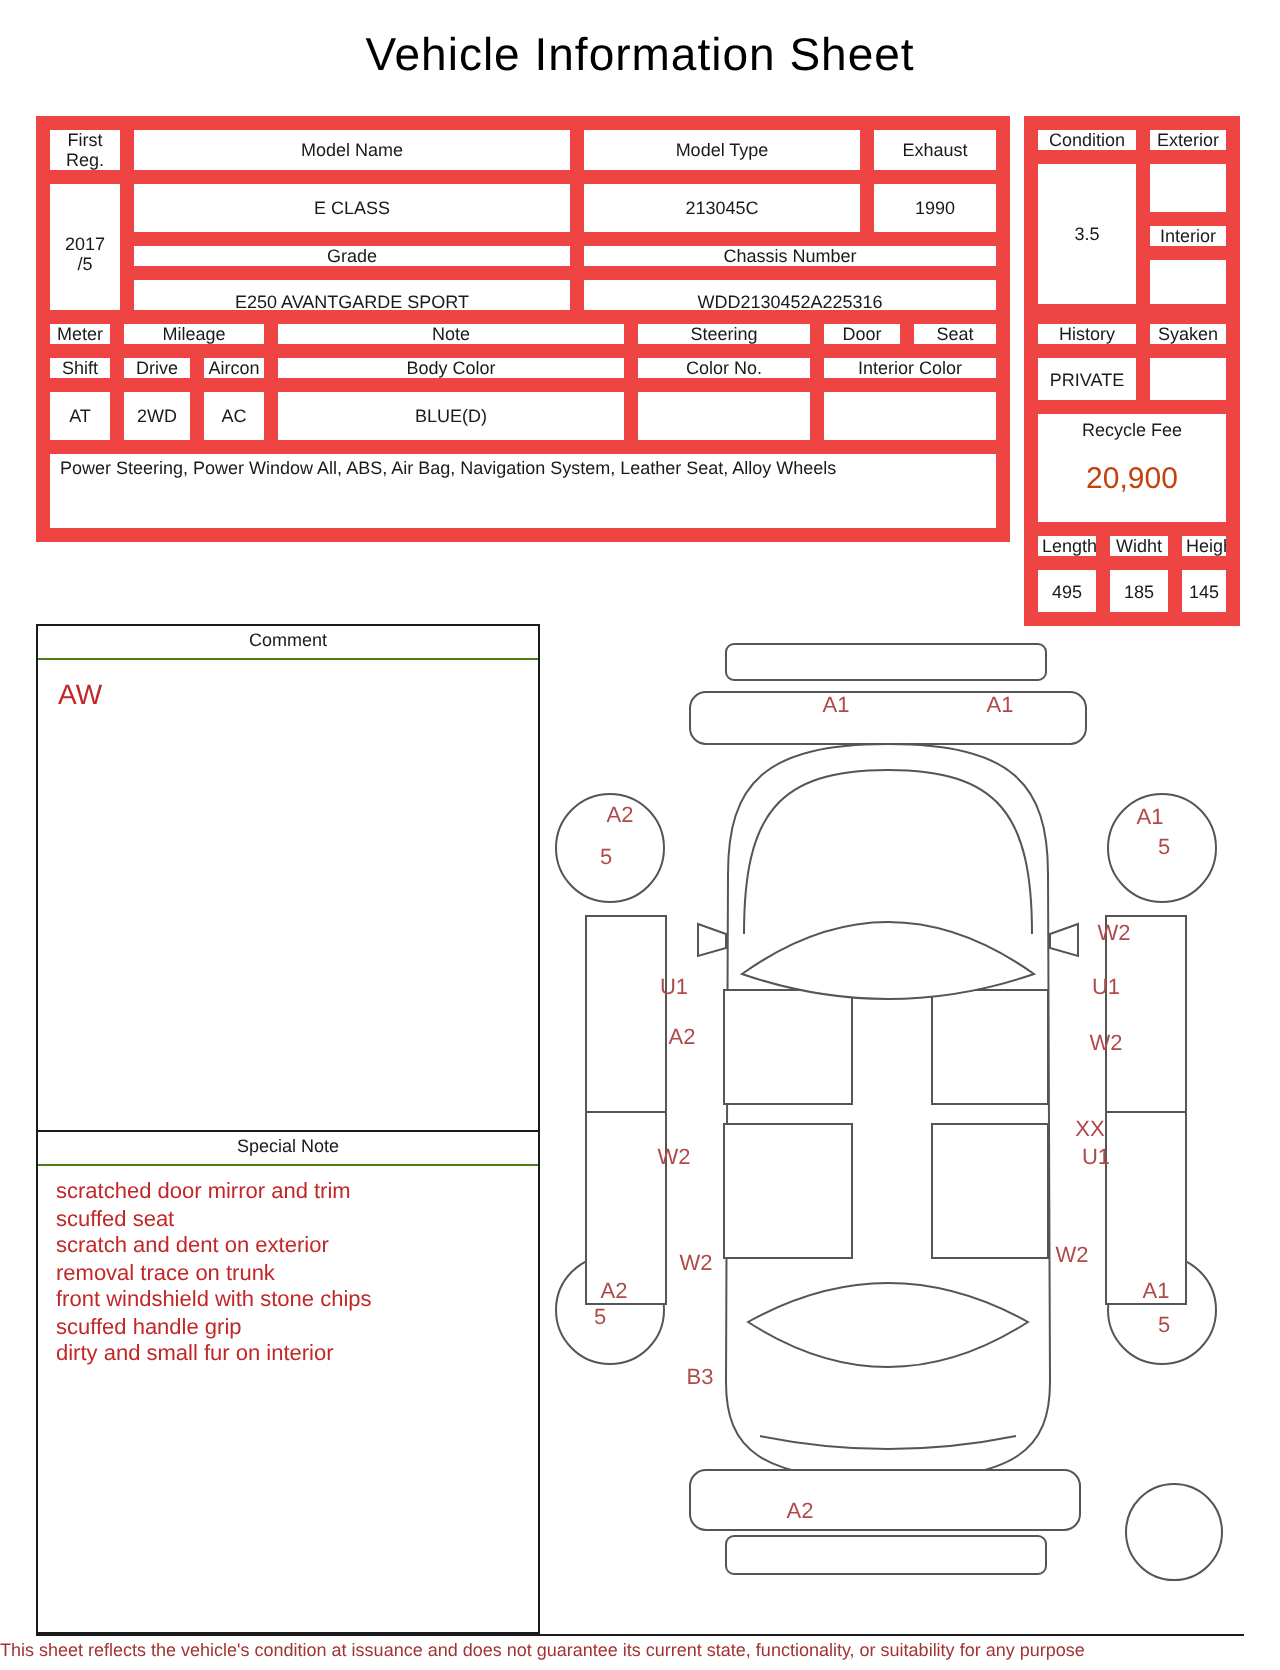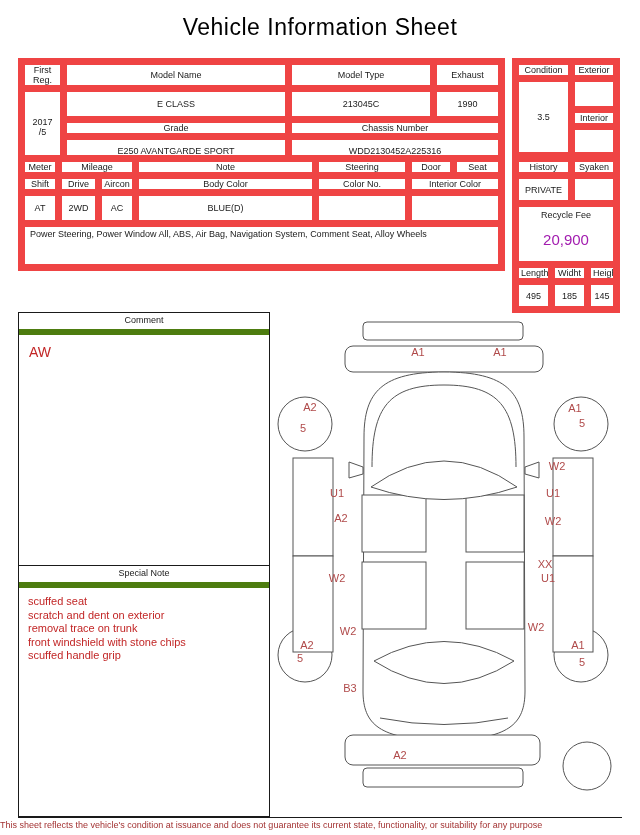--- a/index.html
+++ b/index.html
@@ -13,26 +13,26 @@
   .red{color:#c22626}
   .muted{color:#50504f}
   .fs10{font-size:10px}.fs11{font-size:11px}.fs12{font-size:12px}.fs13{font-size:13px}
   .fs14{font-size:14px}.fs15{font-size:15px}.fs16{font-size:16px}.fs20{font-size:20px}
   .left{text-align:left!important}
   .top{vertical-align:top!important}
   .pre{white-space:pre-line;line-height:1.15}
   .eq{line-height:1.3;padding:2px 5px!important}
   .box{position:absolute;border:1px solid #1a1a1a;background:#fff}
   .box .bhdr{height:16px;line-height:15px;text-align:center;font-size:9px;
-             border-bottom:6px solid #4d7c0f}
+             border-bottom:1px solid #4d7c0f}
   .comment-body{padding:9px 10px;font-size:14px;color:#c22626;text-align:left}
   .notes{padding:7px 9px}
   .notes div{font-size:11px;line-height:13.5px;color:#c22626;text-align:left}
   .recycle-label{font-size:9px;margin-top:3px}
-  .recycle-value{font-size:15px;color:#a21caf;margin-top:11px}
+  .recycle-value{font-size:15px;color:#c2410c;margin-top:11px}
   .diagram{position:absolute;left:268px;top:315px}
   .diagram .outline{fill:#fff;stroke:#555;stroke-width:1}
   .diagram .openline{fill:none;stroke:#555;stroke-width:1}
   .diagram text{font-family:"Liberation Sans","DejaVu Sans",sans-serif;
                 font-size:11px;fill:#b04a4a;text-anchor:middle}
   .footer-line{position:absolute;left:18px;top:817px;width:604px;height:0;
                border-top:1px solid #1a1a1a}
   .footer{position:absolute;top:820px;left:0;width:100%;text-align:left;
           font-size:9px;color:#a33333}
 </style>
@@ -125,21 +125,21 @@
   </tr>
   <tr style="height:31px">
     <td class="red fs13">AT</td>
     <td class="red fs12">2WD</td>
     <td class="red fs12">AC</td>
     <td class="red fs16">BLUE(D)</td>
     <td></td>
     <td colspan="2"></td>
   </tr>
   <tr style="height:44px">
-    <td colspan="7" class="red fs11 left top eq">Power Steering, Power Window  All, ABS, Air Bag, Navigation System, Comment Seat, Alloy Wheels</td>
+    <td colspan="7" class="red fs11 left top eq">Power Steering, Power Window  All, ABS, Air Bag, Navigation System, Leather Seat, Alloy Wheels</td>
   </tr>
 </tbody>
   </table>
 
 <table class="sheet" style="left:512px;top:155px;width:108px">
   <colgroup>
       <col style="width:36px">
       <col style="width:20px">
       <col style="width:16px">
       <col>
@@ -173,25 +173,27 @@
   </table>
 
 <div class="box" style="left:18px;top:312px;width:250px;height:253px">
   <div class="bhdr">Comment</div>
   <div class="comment-body">AW</div>
 </div>
 
 <div class="box" style="left:18px;top:565px;width:250px;height:250px">
   <div class="bhdr">Special Note</div>
   <div class="notes">
+    <div>scratched door mirror and trim</div>
     <div>scuffed seat</div>
     <div>scratch and dent on exterior</div>
     <div>removal trace on trunk</div>
     <div>front windshield with stone chips</div>
     <div>scuffed handle grip</div>
+    <div>dirty and small fur on interior</div>
   </div>
 </div>
 
 <svg class="diagram" width="360" height="495" viewBox="0 0 360 495">
 
   <circle class="outline" cx="37" cy="109" r="27"></circle>
   <circle class="outline" cx="313" cy="109" r="27"></circle>
   <circle class="outline" cx="37" cy="340" r="27"></circle>
   <circle class="outline" cx="313" cy="340" r="27"></circle>
   <circle class="outline" cx="319" cy="451" r="24"></circle>

